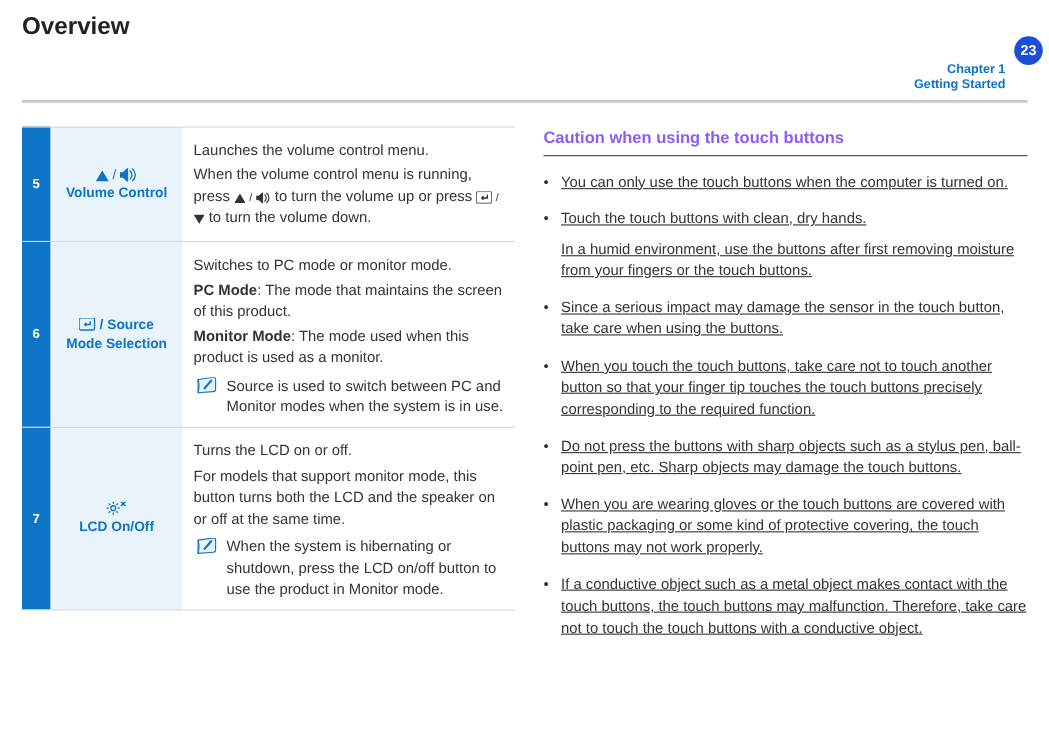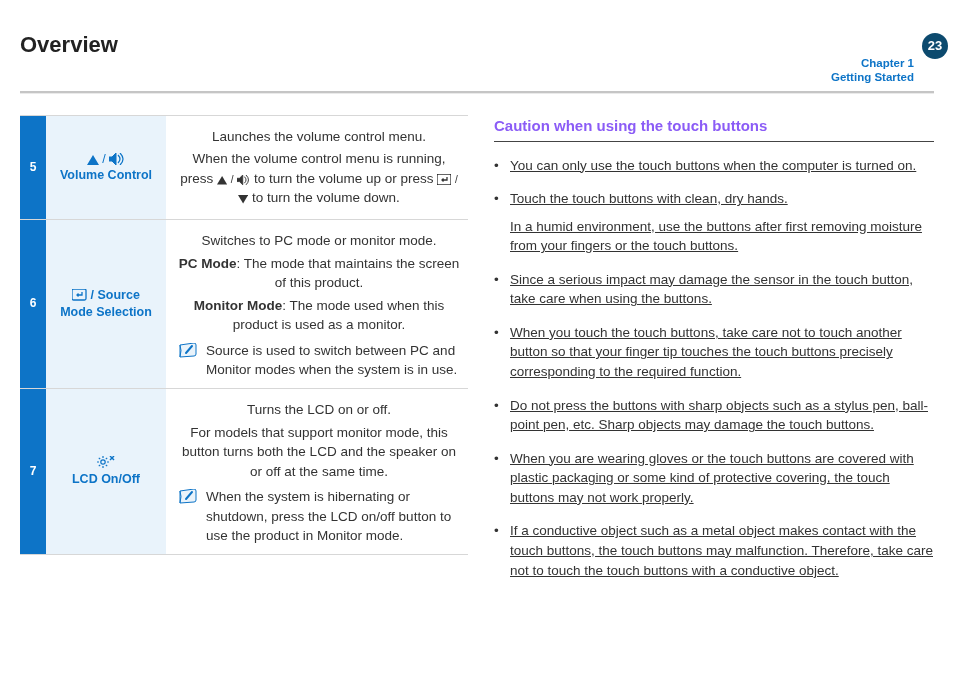--- a/index.html
+++ b/index.html
@@ -16,40 +16,39 @@
   .header {
     display: flex;
     justify-content: space-between;
     align-items: flex-start;
     padding: 8px 6px 6px 20px;
   }
   .title {
     font-size: 22px;
     font-weight: 700;
     color: #222;
-    margin-top: 21px;
   }
   .hdr-right {
     display: flex;
     align-items: center;
     gap: 8px;
   }
   .chapter-block {
     text-align: right;
     color: #0d74c7;
     font-weight: 700;
     font-size: 11.5px;
     line-height: 1.25;
     margin-top: 48px;
   }
   .page-badge {
     width: 26px;
     height: 26px;
     border-radius: 50%;
-    background: #0c4a6e;
+    background: #1d4ed8;
     color: #fff;
     font-weight: 700;
     font-size: 13px;
     display: flex;
     align-items: center;
     justify-content: center;
   }
   .rule {
     margin: 0 20px;
     height: 2px;
@@ -83,21 +82,21 @@
     color: #0d74c7;
     font-weight: 700;
     text-align: center;
     font-size: 12.5px;
     padding: 6px 4px;
     line-height: 1.35;
   }
   td.desc {
     padding: 8px 6px 8px 10px;
   }
-  .desc p { margin: 3px 0; text-align: center; }
+  .desc p { margin: 3px 0; }
   .note {
     display: flex;
     gap: 8px;
     margin-top: 6px;
     padding-left: 2px;
   }
   .note-icon {
     flex: 0 0 20px;
     height: 16px;
     margin-top: 2px;

